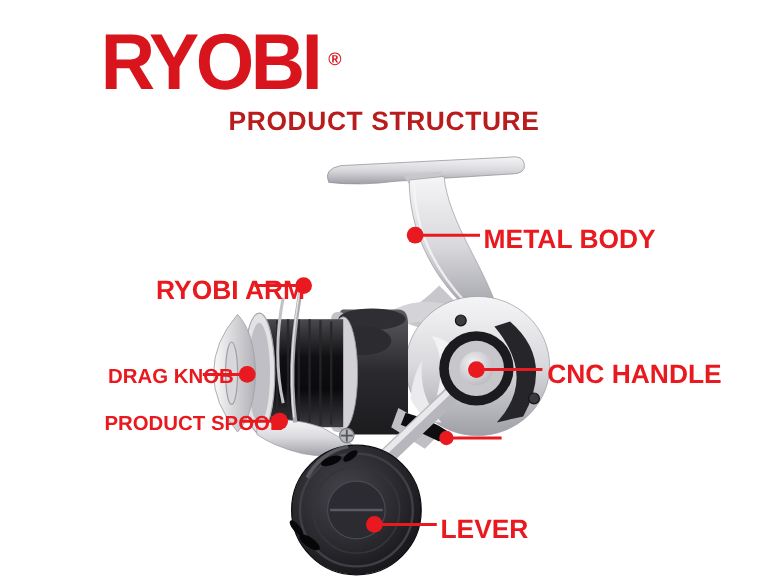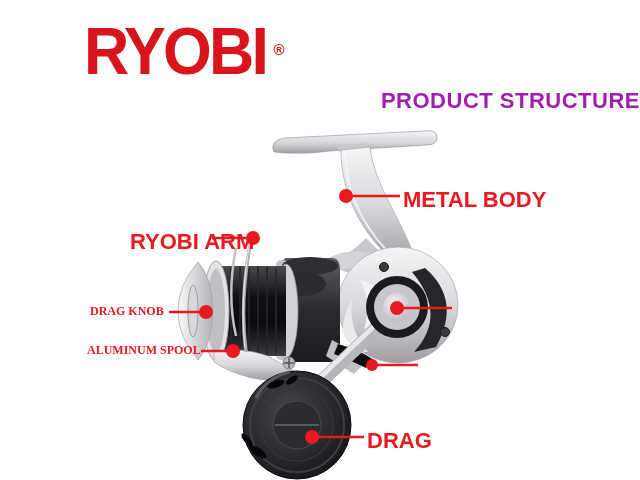--- a/index.html
+++ b/index.html
@@ -12,30 +12,30 @@
     color:var(--logo-red,#d8151c);
     margin-top:16px;
   }
   .logo-text{
     font-size:66px;font-weight:bold;line-height:1;letter-spacing:-3px;
     display:inline-block;transform:scaleX(0.95);transform-origin:left bottom;
     font-family:"Liberation Sans",sans-serif;
   }
   .reg{font-size:15px;font-weight:bold;margin:0 0 4px -2px;line-height:1;}
   .title{
-    position:absolute;left:0;right:0;top:88px;text-align:right;
-    font-size:22px;font-weight:bold;letter-spacing:0.5px;color:#a21caf;
+    position:absolute;left:0;right:0;top:88px;text-align:center;
+    font-size:22px;font-weight:bold;letter-spacing:0.5px;color:#b91c1c;
   }
   .art{position:absolute;left:0;top:0;width:640px;height:480px;}
   .lbl{
     position:absolute;font-weight:bold;color:var(--label-red,#e8191f);
     white-space:nowrap;line-height:1.2;
   }
   .lbl-lg{font-size:22px;}
-  .lbl-sm{font-size:12px;font-family:Liberation Serif, serif;}
+  .lbl-sm{font-size:17px;}
 </style>
 </head>
 <body>
 
 <div class="canvas">
 
   <div class="logo">
     <span class="logo-text">RYOBI</span>
       <span class="reg">®</span>
   </div>
@@ -183,16 +183,17 @@
       <circle cx="233" cy="351" r="7"></circle>
       <circle cx="397" cy="308" r="7"></circle>
       <circle cx="372" cy="365" r="6"></circle>
       <circle cx="312" cy="437" r="7"></circle>
     </g>
   </svg>
 
   <div class="lbl lbl-lg" style="left:403px;top:187px">METAL BODY</div>
   <div class="lbl lbl-lg" style="left:130px;top:229px">RYOBI ARM</div>
   <div class="lbl lbl-sm" style="left:90px;top:304px">DRAG KNOB</div>
-  <div class="lbl lbl-sm" style="left:87px;top:343px">ALUMINUM SPOOL</div>
-  <div class="lbl lbl-lg" style="left:367px;top:428px">DRAG</div>
+  <div class="lbl lbl-sm" style="left:87px;top:343px">PRODUCT SPOOL</div>
+  <div class="lbl lbl-lg" style="left:456px;top:299px">CNC HANDLE</div>
+  <div class="lbl lbl-lg" style="left:367px;top:428px">LEVER</div>
 
 </div>
 
 </body></html>

